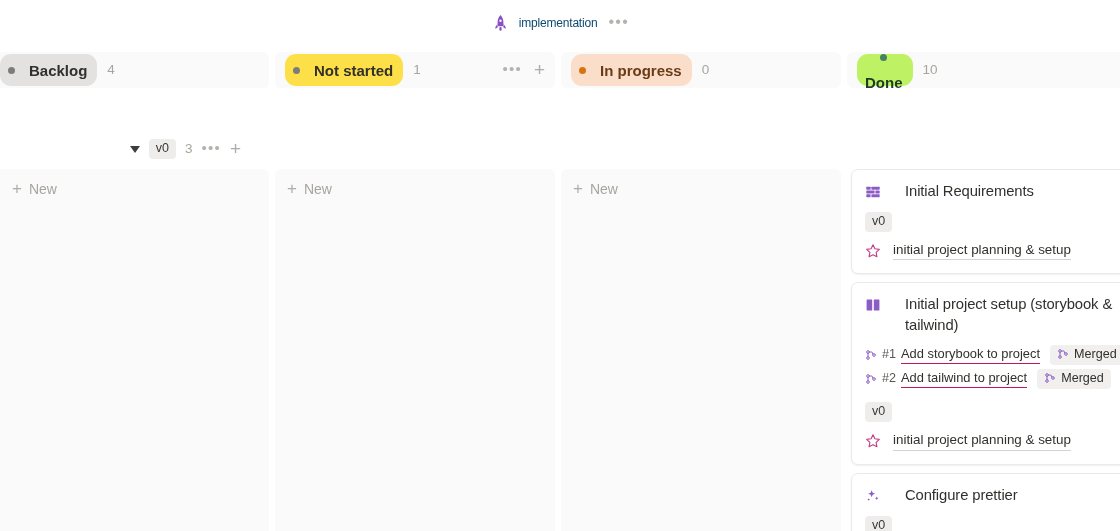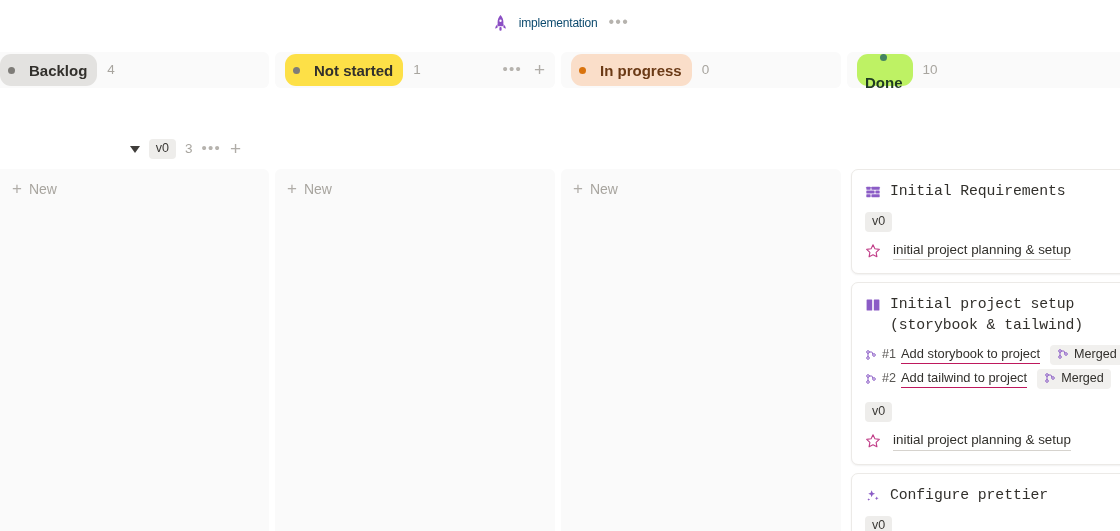--- a/index.html
+++ b/index.html
@@ -192,22 +192,21 @@
     border: 1px solid #eceae7;
     border-radius: 7px;
     box-shadow: 0 1px 2px rgba(15,15,15,0.06);
     padding: 11px 13px 13px;
     margin-bottom: 8px;
     overflow: hidden;
   }
   .card-title-row {
     display: flex;
     align-items: flex-start;
-    gap: 9px;
-    font-family: Liberation Mono, monospace;
+    gap: 24px;
   }
   .card-title {
     font-size: 14.8px;
     color: #32302c;
     line-height: 1.42;
     letter-spacing: -0.1px;
   }
   .card-icon { flex: 0 0 auto; width: 16px; height: 16px; margin-top: 3px; }
 
   .pr-list { margin-top: 8px; }

